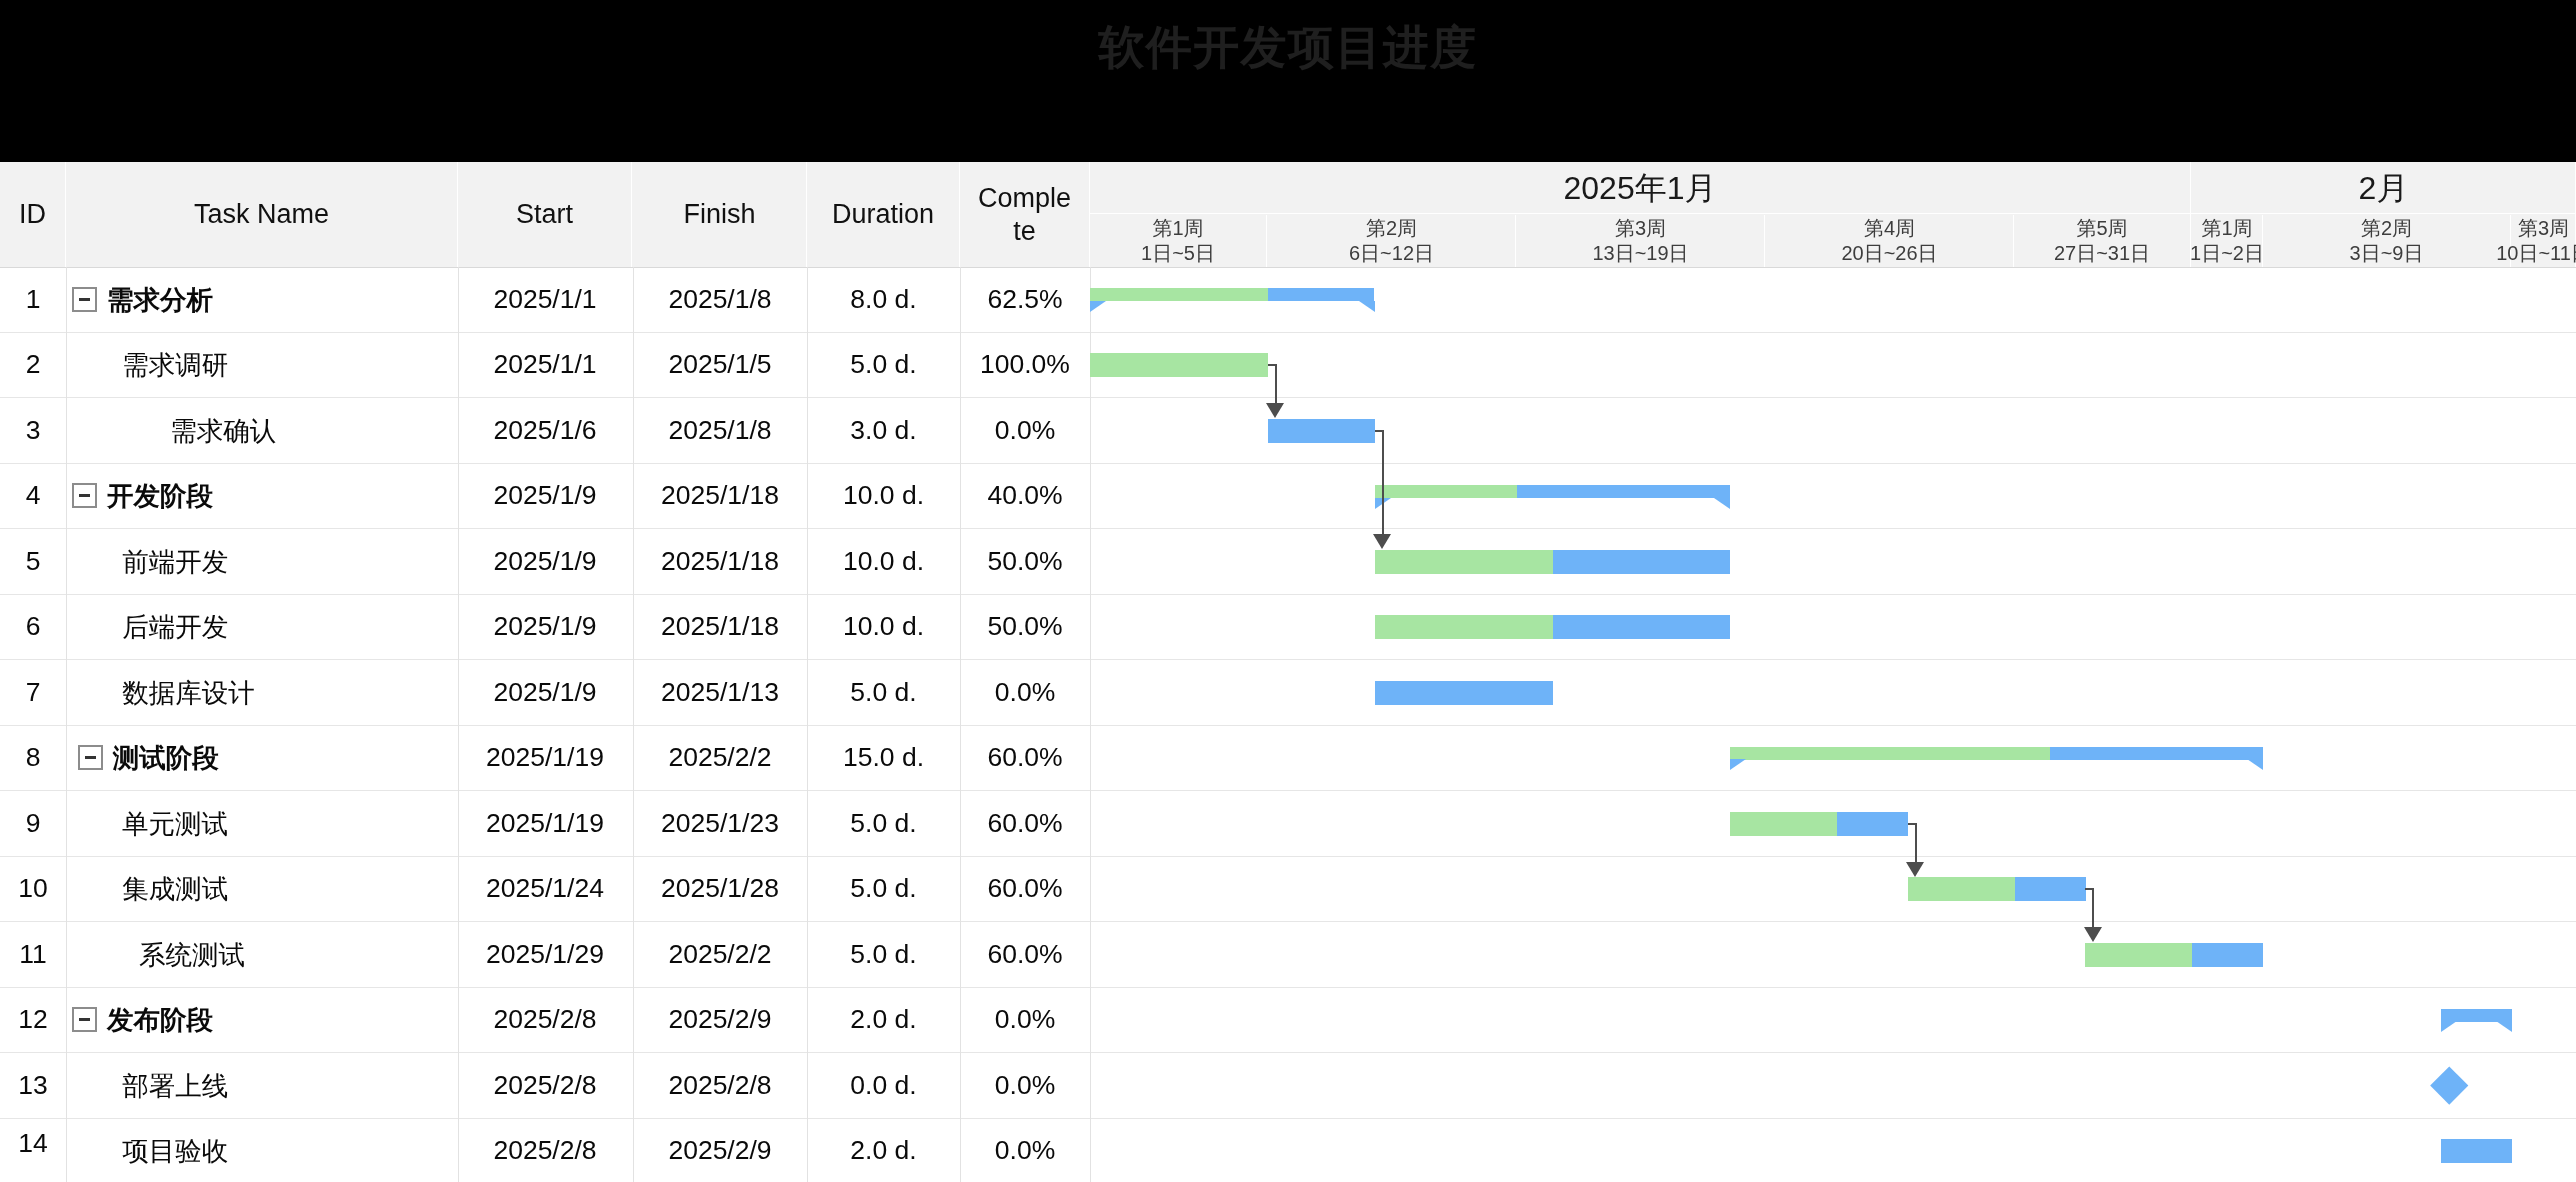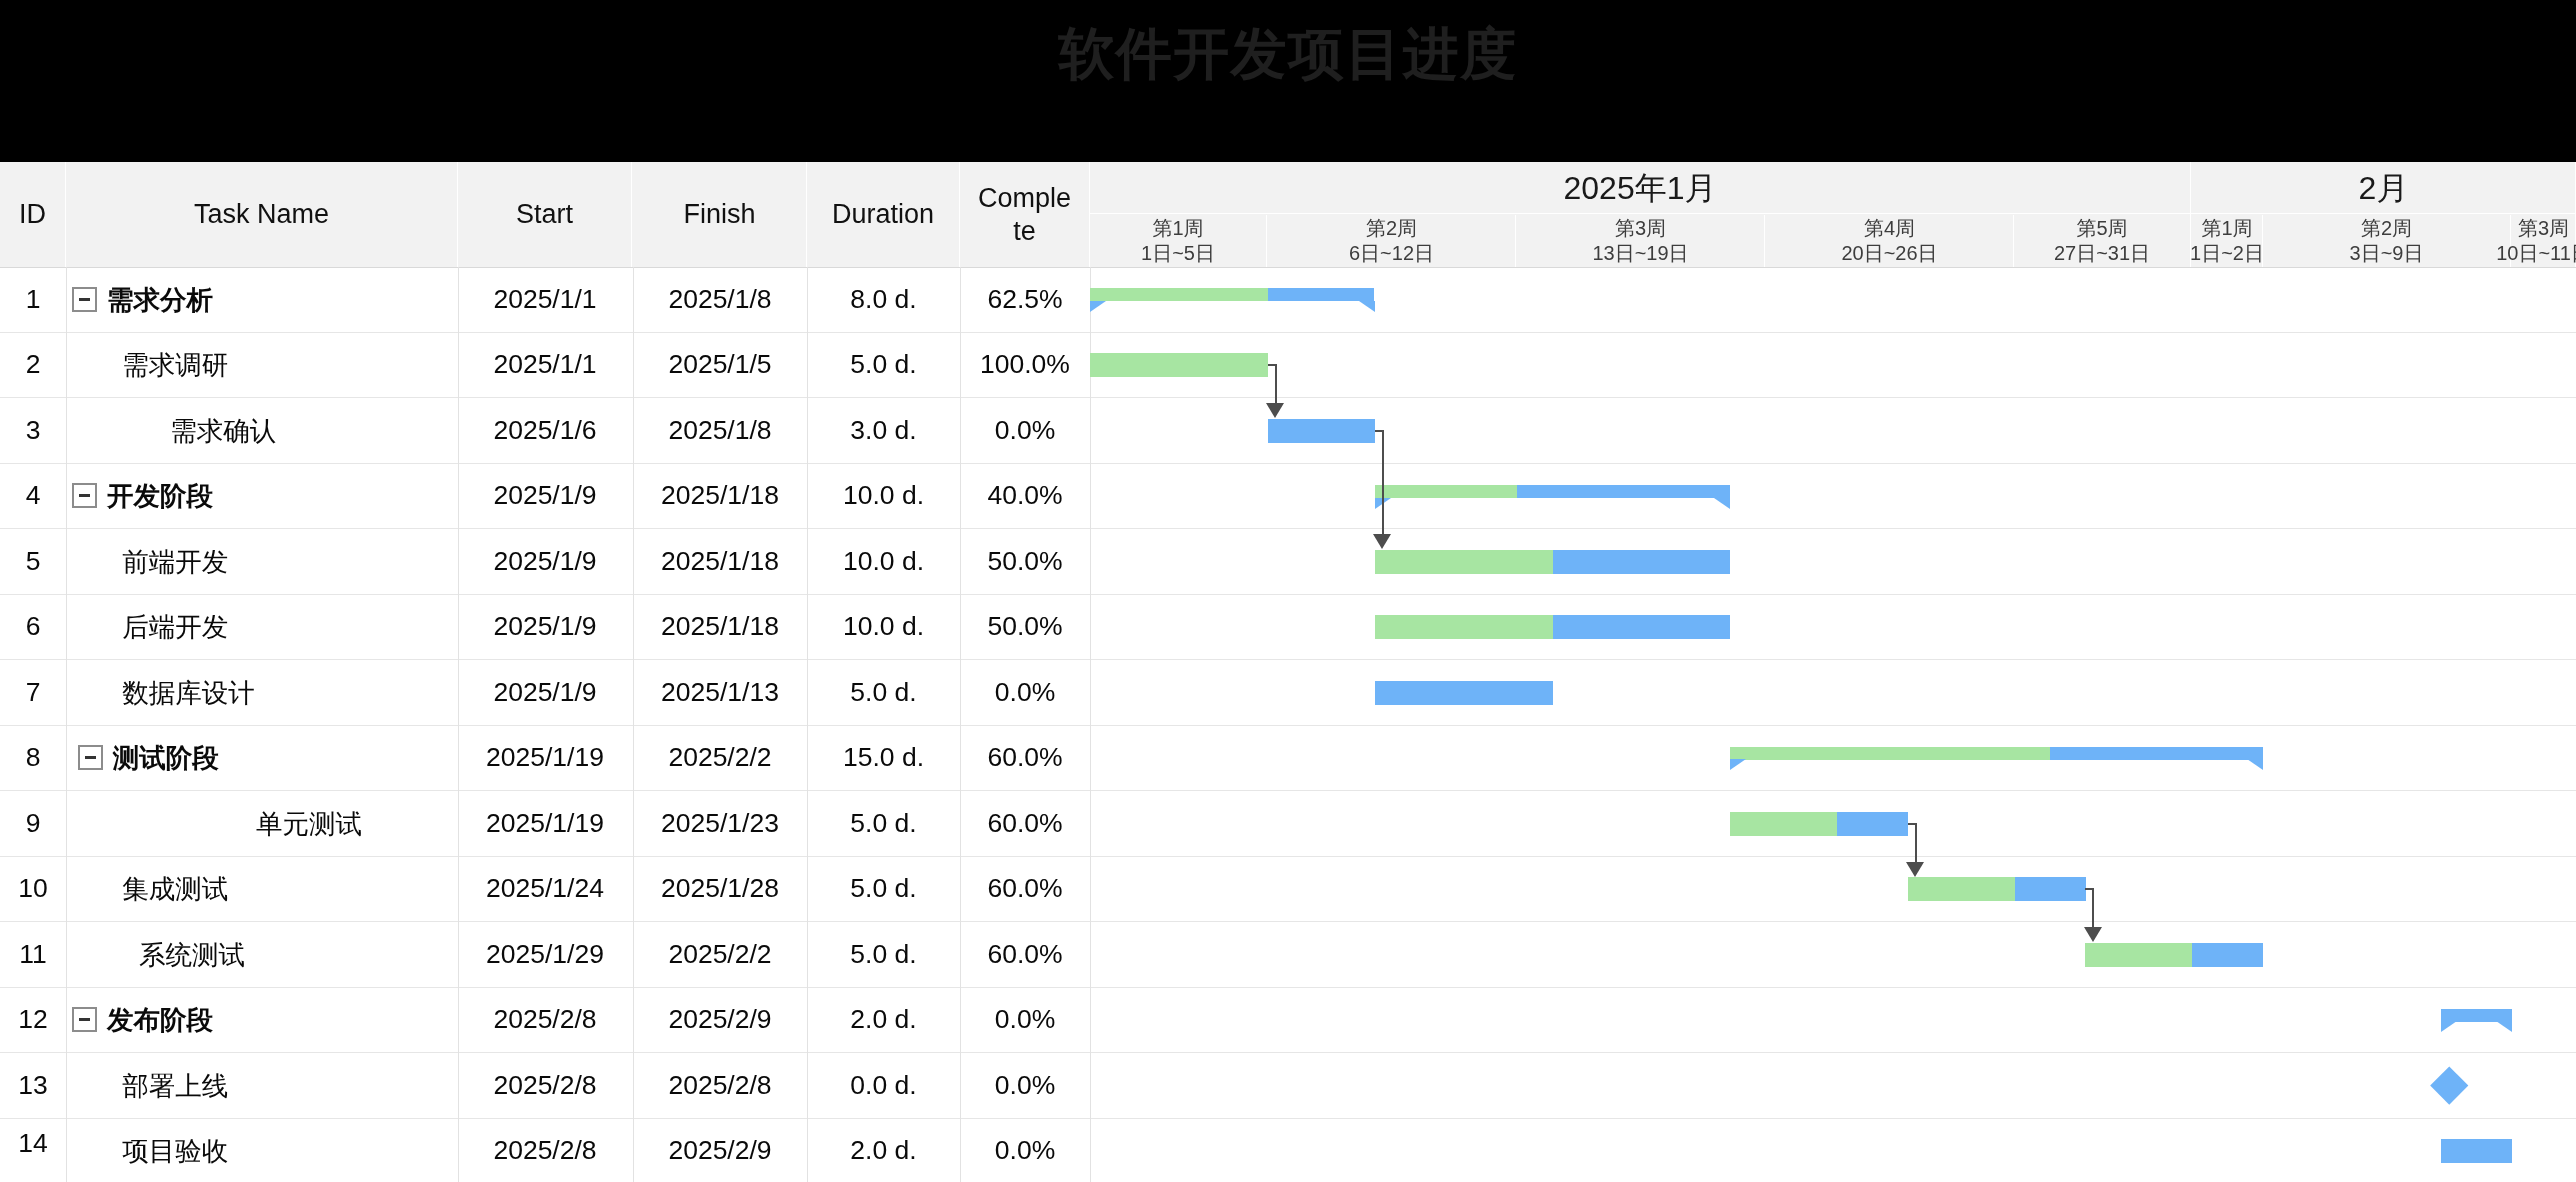--- a/index.html
+++ b/index.html
@@ -1,21 +1,21 @@
 <!DOCTYPE html>
 <html style="font-size:11px"><head>
 <meta charset="utf-8">
 <style>
   html,body{margin:0;padding:0;background:#fff;}
   body{width:2576px;height:1182px;overflow:hidden;position:relative;
        font-family:"Liberation Sans","DejaVu Sans",sans-serif;}
   #app{position:absolute;left:0;top:0;width:2576px;height:1182px;overflow:hidden;background:#fff;}
   .abs{position:absolute;}
   #titlebar{left:0;top:0;width:2576px;height:162px;background:#000;}
-  #page-title{left:0;top:18px;width:2576px;text-align:center;font-size:56px;font-weight:700;
+  #page-title{left:0;top:18px;width:2576px;text-align:center;font-size:46px;font-weight:700;
               color:#1f1f1f;line-height:1.3;letter-spacing:1.4px;}
   #header-band{left:0;top:162px;width:2576px;height:105px;background:#f2f2f2;}
   .hsep{background:#ffffff;}
   .header-cell{top:162px;height:105px;display:flex;align-items:center;justify-content:center;
                font-size:27px;color:#111;text-align:center;line-height:1.2;}
   .month-cell{top:162px;height:53px;display:flex;align-items:center;justify-content:center;overflow:visible;}
   .month-label{font-size:32px;color:#1a1a1a;white-space:nowrap;}
   .week-cell{top:215px;height:52px;overflow:visible;}
   .week-inner{position:absolute;left:50%;top:50%;transform:translate(-50%,-50%);
               text-align:center;white-space:nowrap;color:#3d3d3d;}
@@ -214,21 +214,21 @@
           </div>
           <div class="name-label summary-name">测试阶段</div>
         </div>
         <div class="abs cell center" style="left: 458px; top: 0px; width: 174px; height: 65px;">2025/1/19</div>
         <div class="abs cell center" style="left: 633px; top: 0px; width: 174px; height: 65px;">2025/2/2</div>
         <div class="abs cell center" style="left: 807px; top: 0px; width: 153px; height: 65px;">15.0 d.</div>
         <div class="abs cell center" style="left: 960px; top: 0px; width: 130px; height: 65px;">60.0%</div>
       </div>
       <div class="abs" style="left: 0px; top: 791px; width: 1090px; height: 65px;">
         <div class="abs cell center" style="left: 0px; top: 0px; width: 66px; height: 65px;">9</div>
-        <div class="abs cell" style="left: 66px; top: 0px; width: 392px; height: 65px; padding-left: 22px; justify-content: center;">
+        <div class="abs cell" style="left: 66px; top: 0px; width: 392px; height: 65px; padding-left: 6px;">
           <div class="name-label" style="margin-left: 50px;">单元测试</div>
         </div>
         <div class="abs cell center" style="left: 458px; top: 0px; width: 174px; height: 65px;">2025/1/19</div>
         <div class="abs cell center" style="left: 633px; top: 0px; width: 174px; height: 65px;">2025/1/23</div>
         <div class="abs cell center" style="left: 807px; top: 0px; width: 153px; height: 65px;">5.0 d.</div>
         <div class="abs cell center" style="left: 960px; top: 0px; width: 130px; height: 65px;">60.0%</div>
       </div>
       <div class="abs" style="left: 0px; top: 856px; width: 1090px; height: 65px;">
         <div class="abs cell center" style="left: 0px; top: 0px; width: 66px; height: 65px;">10</div>
         <div class="abs cell" style="left: 66px; top: 0px; width: 392px; height: 65px; padding-left: 6.3px;">

